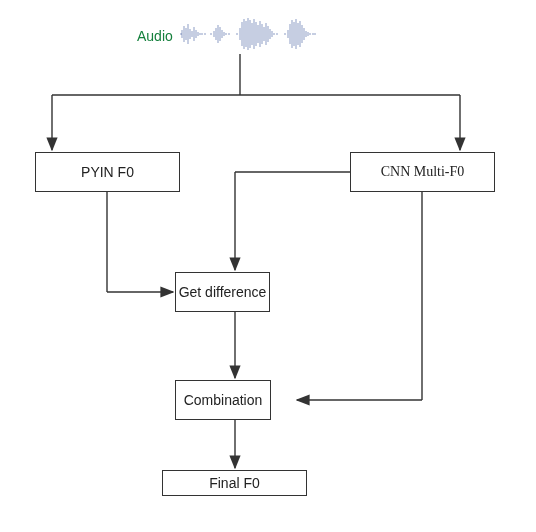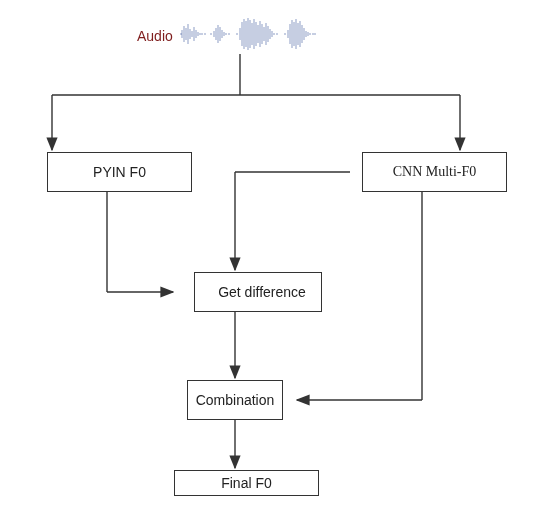--- a/index.html
+++ b/index.html
@@ -14,26 +14,25 @@
     .node {
       position: absolute;
       border: 1px solid #333;
       background: #fff;
       display: flex;
       align-items: center;
       justify-content: center;
       text-align: center;
       font-size: 14px;
       color: #222;
-      margin-left: 12px;
     }
     .label {
       position: absolute;
       font-size: 14px;
-      color: #7f1d1d;
+      color: #15803d;
     }
     .waveform {
       position: absolute;
     }
     svg.arrows {
       position: absolute;
       top: 0;
       left: 0;
       width: 536px;
       height: 532px;
@@ -109,21 +108,21 @@
       <line x1="130" y1="17" x2="130" y2="19"></line>
       <line x1="132" y1="18" x2="136" y2="18"></line>
     </g>
   </svg>
 </div>
 
 <div class="node" style="left:35px; top:152px; width:145px; height:40px;">PYIN F0</div>
 
 <div class="node" style="left:350px; top:152px; width:145px; height:40px;font-family:Liberation Serif, serif;">CNN Multi-F0</div>
 
-<div class="node" style="left:182px; top:272px; width:128px; height:40px;padding-left:8px;">Get difference</div>
+<div class="node" style="left:175px; top:272px; width:95px; height:40px;">Get difference</div>
 
 <div class="node" style="left:175px; top:380px; width:96px; height:40px;">Combination</div>
 
 <div class="node" style="left:162px; top:470px; width:145px; height:26px;">Final F0</div>
 
 <svg class="arrows">
   <defs>
     <marker id="arrowhead" markerWidth="10" markerHeight="8" refX="9" refY="4" orient="auto">
       <polygon points="0 0, 10 4, 0 8" fill="#333"></polygon>
     </marker>

